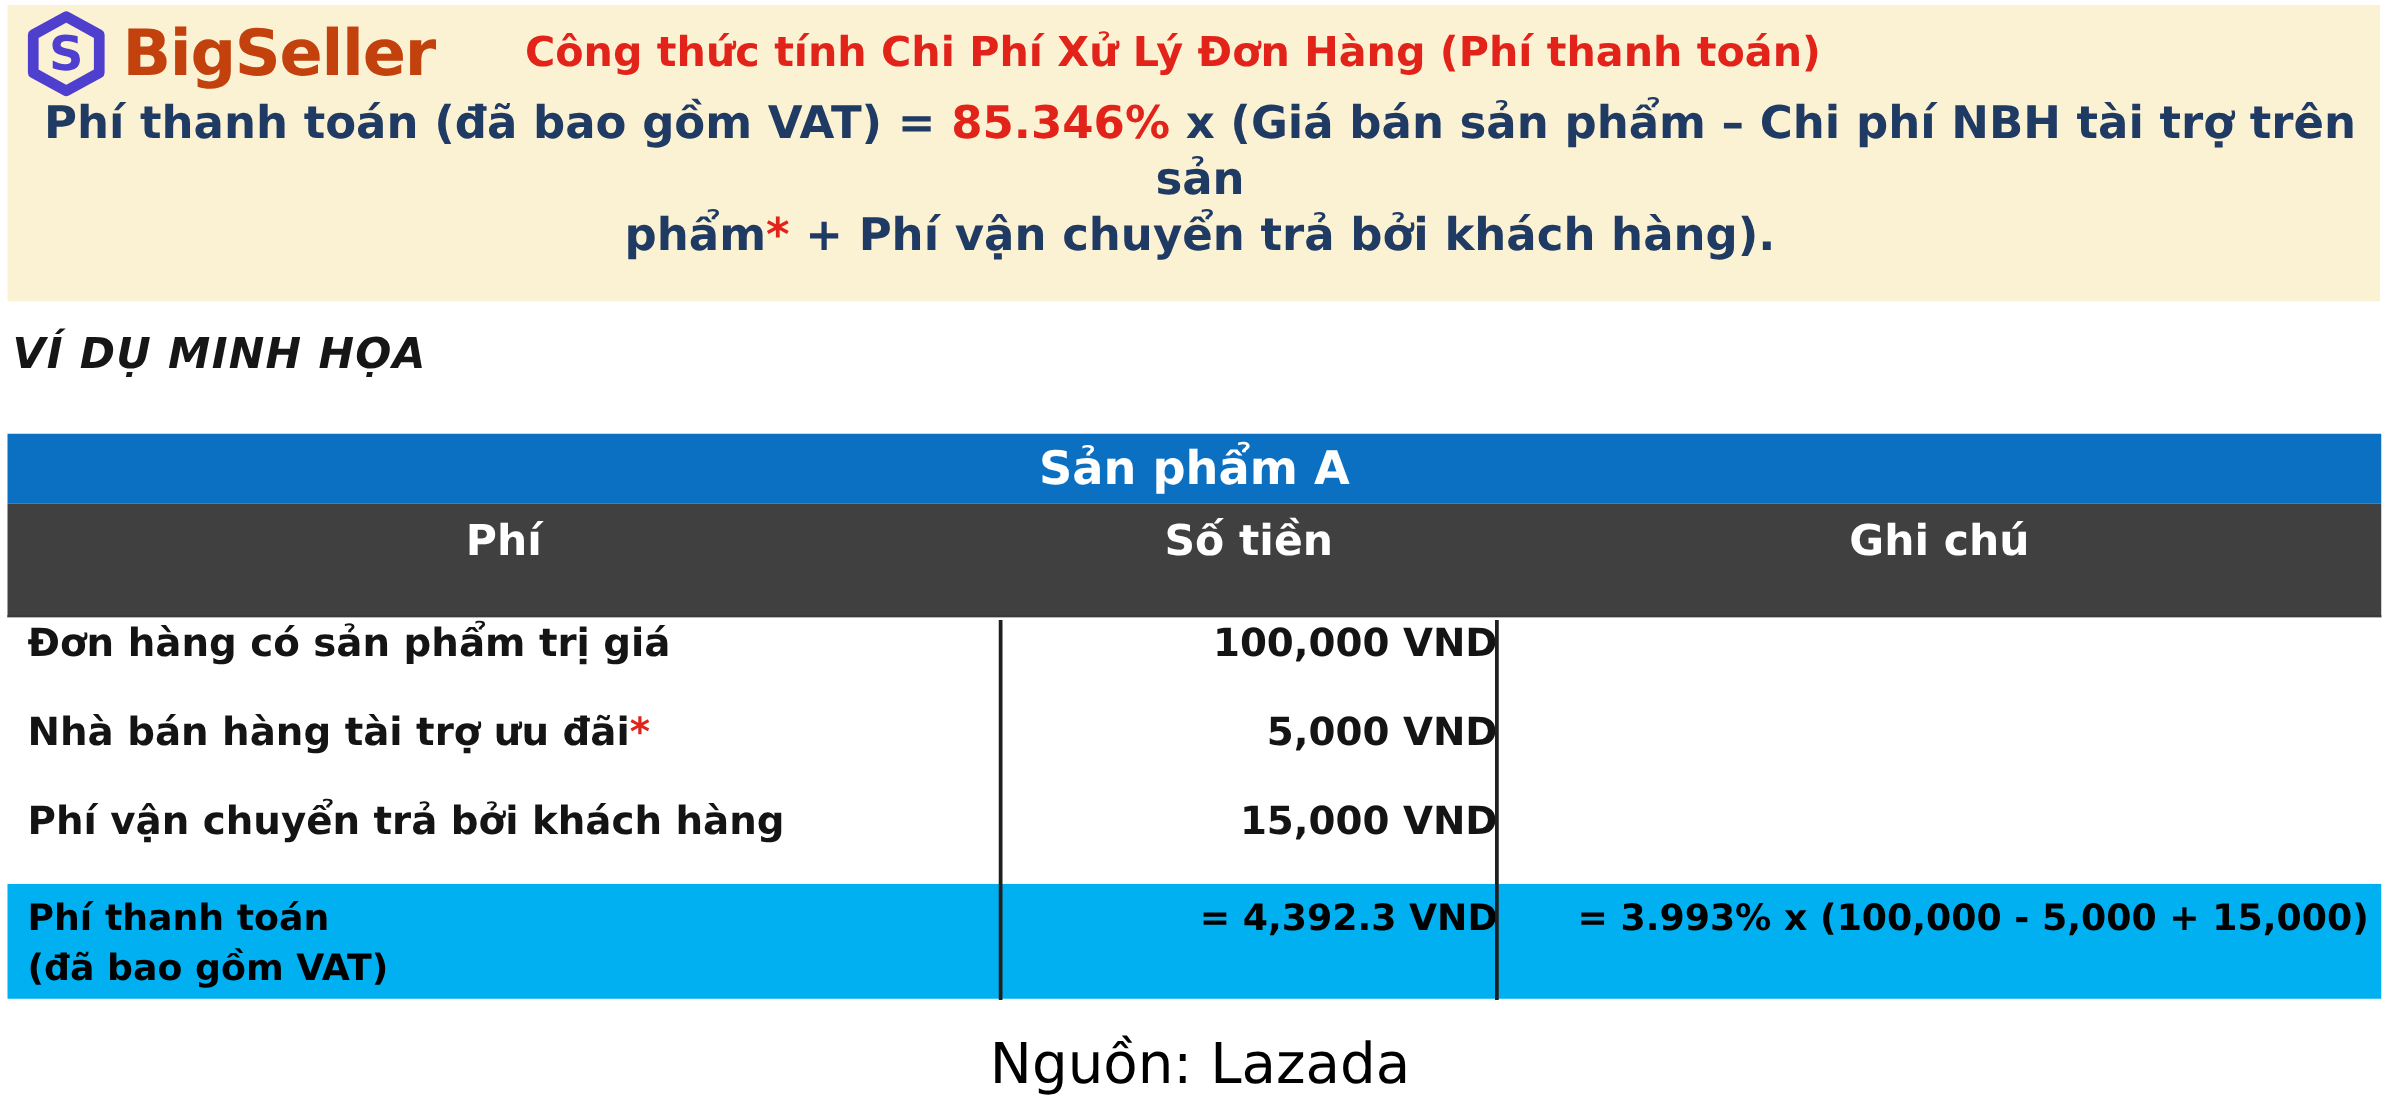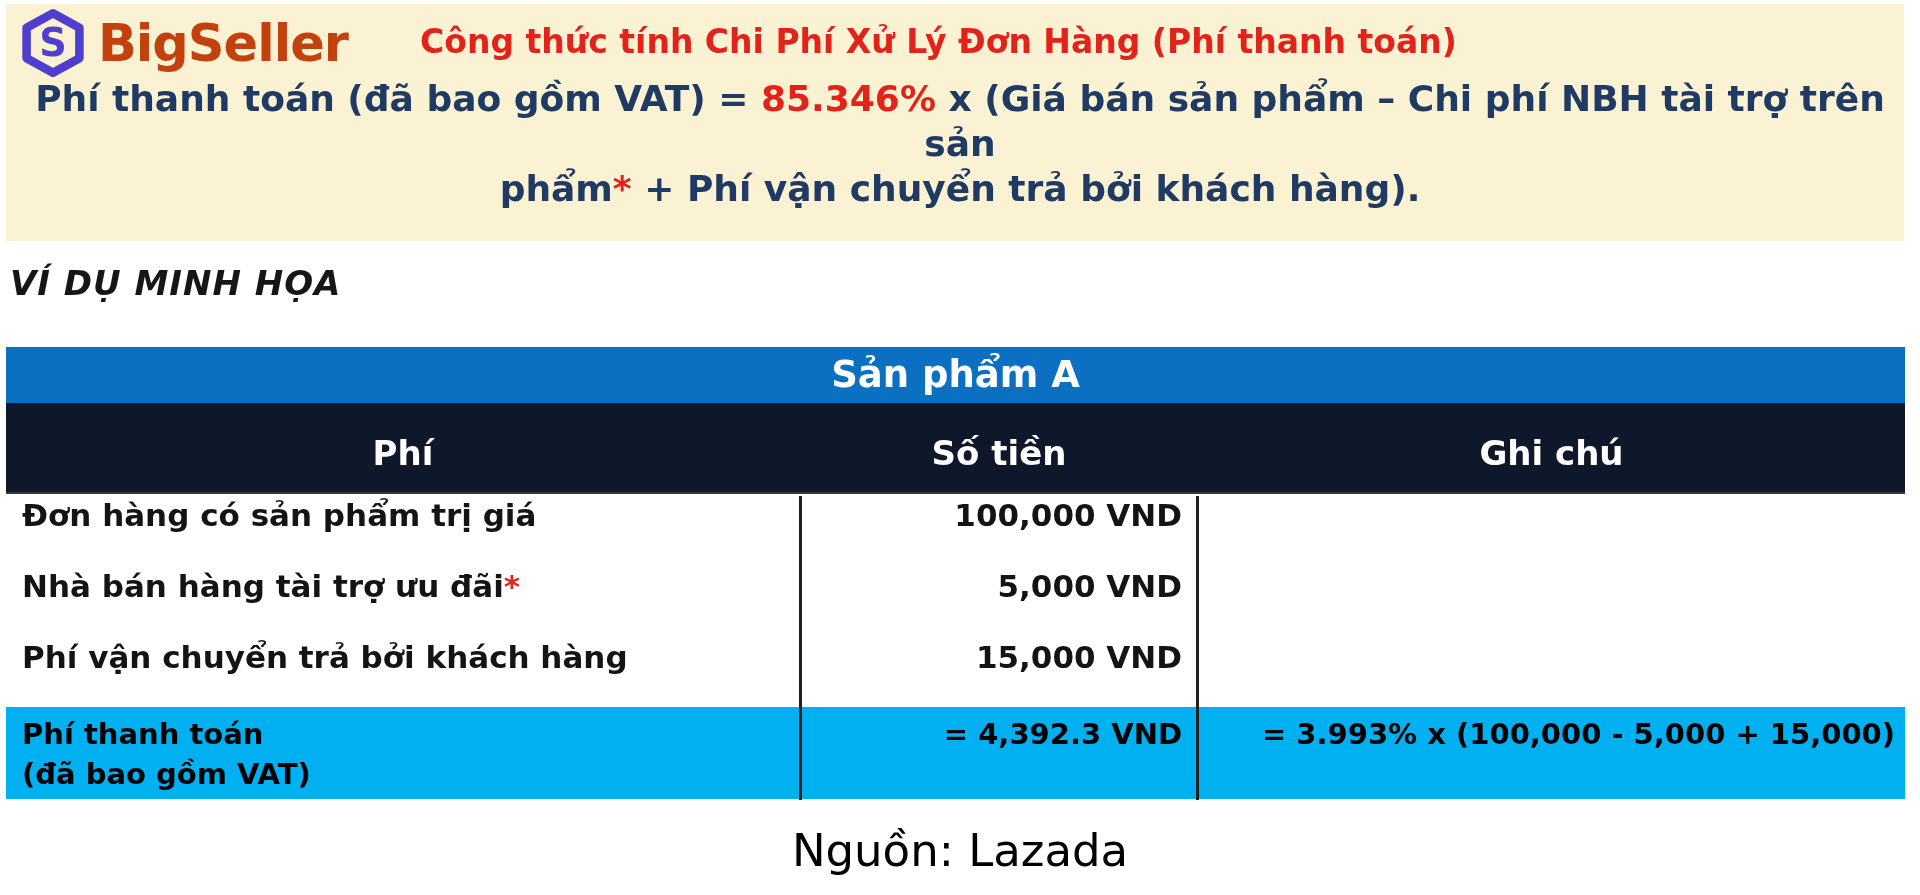--- a/index.html
+++ b/index.html
@@ -74,43 +74,42 @@
     height: 56px;
     background: #0C70C2;
     color: #ffffff;
     font-size: 37px;
     font-weight: bold;
     text-align: center;
     line-height: 56px;
   }
   .t-cols {
     height: 91px;
-    background: #0f172a;
+    background: #404040;
     display: flex;
     color: #ffffff;
     font-weight: bold;
     font-size: 34px;
     border-bottom: 2px solid #3a3a3a;
-    align-items: center;
   }
   .t-cols > div { padding-top: 10px; text-align: center; }
   .c1 { width: 794px; }
   .c2 { width: 398px; }
   .c3 { flex: 1; }
 
   .t-body { position: relative; background: #ffffff; }
   .t-row { display: flex; height: 71px; }
   .t-row > div {
     font-size: 31px;
     font-weight: bold;
     color: #141414;
     line-height: 42px;
   }
   .cell-fee   { width: 794px; padding-left: 16px; }
-  .cell-amt   { width: 398px; text-align: right; padding-right: 16px; }
+  .cell-amt   { width: 398px; text-align: right; padding-right: 0; }
   .cell-note  { flex: 1; padding-left: 16px; }
 
   .t-total {
     display: flex;
     height: 92px;
     background: #00B0F0;
     color: #000000;
     font-weight: bold;
   }
   .t-total > div { padding-top: 7px; font-size: 29px; line-height: 40px; }

